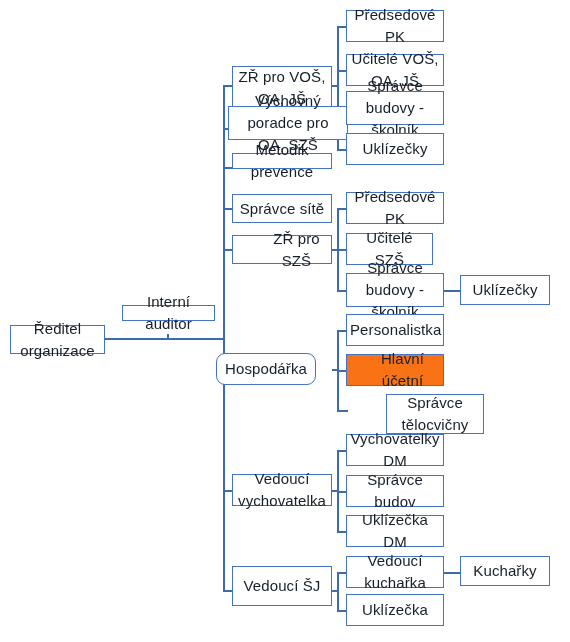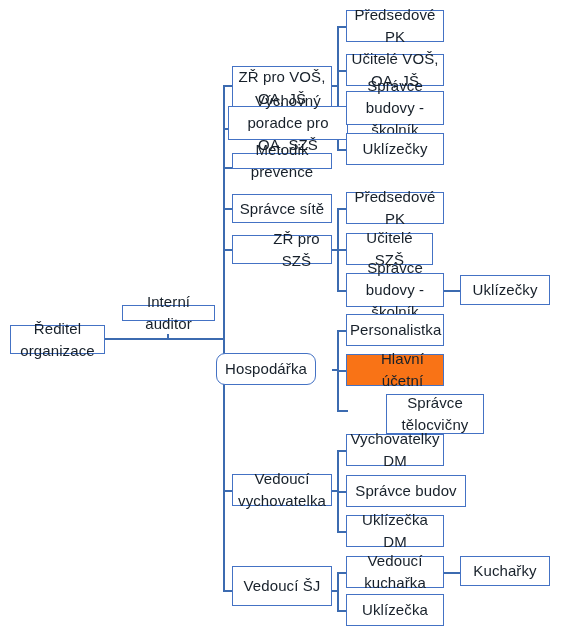--- a/index.html
+++ b/index.html
@@ -152,21 +152,21 @@
       </div>
       <div class="node" style="left: 346px; top: 354px; width: 98px; height: 32px; border-color: rgb(68, 114, 196); background: #f97316; color: rgb(23, 32, 42); padding-left: 18px;">
         <span>Hlavní účetní</span>
       </div>
       <div class="node" style="left: 346px; top: 394px; width: 98px; height: 40px; border-color: rgb(68, 114, 196); background: rgb(255, 255, 255); color: rgb(23, 32, 42); margin-left: 40px;">
         <span>Správce tělocvičny</span>
       </div>
       <div class="node" style="left: 346px; top: 434px; width: 98px; height: 32px; border-color: rgb(68, 114, 196); background: rgb(255, 255, 255); color: rgb(23, 32, 42);">
         <span>Vychovatelky DM</span>
       </div>
-      <div class="node" style="left: 346px; top: 475px; width: 120px; height: 32px; border-color: rgb(68, 114, 196); background: rgb(255, 255, 255); color: rgb(23, 32, 42);">
+      <div class="node" style="left: 346px; top: 475px; width: 98px; height: 32px; border-color: rgb(68, 114, 196); background: rgb(255, 255, 255); color: rgb(23, 32, 42);">
         <span>Správce budov</span>
       </div>
       <div class="node" style="left: 346px; top: 515px; width: 98px; height: 32px; border-color: rgb(68, 114, 196); background: rgb(255, 255, 255); color: rgb(23, 32, 42);">
         <span>Uklízečka DM</span>
       </div>
       <div class="node" style="left: 346px; top: 556px; width: 98px; height: 32px; border-color: rgb(68, 114, 196); background: rgb(255, 255, 255); color: rgb(23, 32, 42);">
         <span>Vedoucí kuchařka</span>
       </div>
       <div class="node" style="left: 460px; top: 556px; width: 90px; height: 30px; border-color: rgb(68, 114, 196); background: rgb(255, 255, 255); color: rgb(23, 32, 42);">
         <span>Kuchařky</span>

